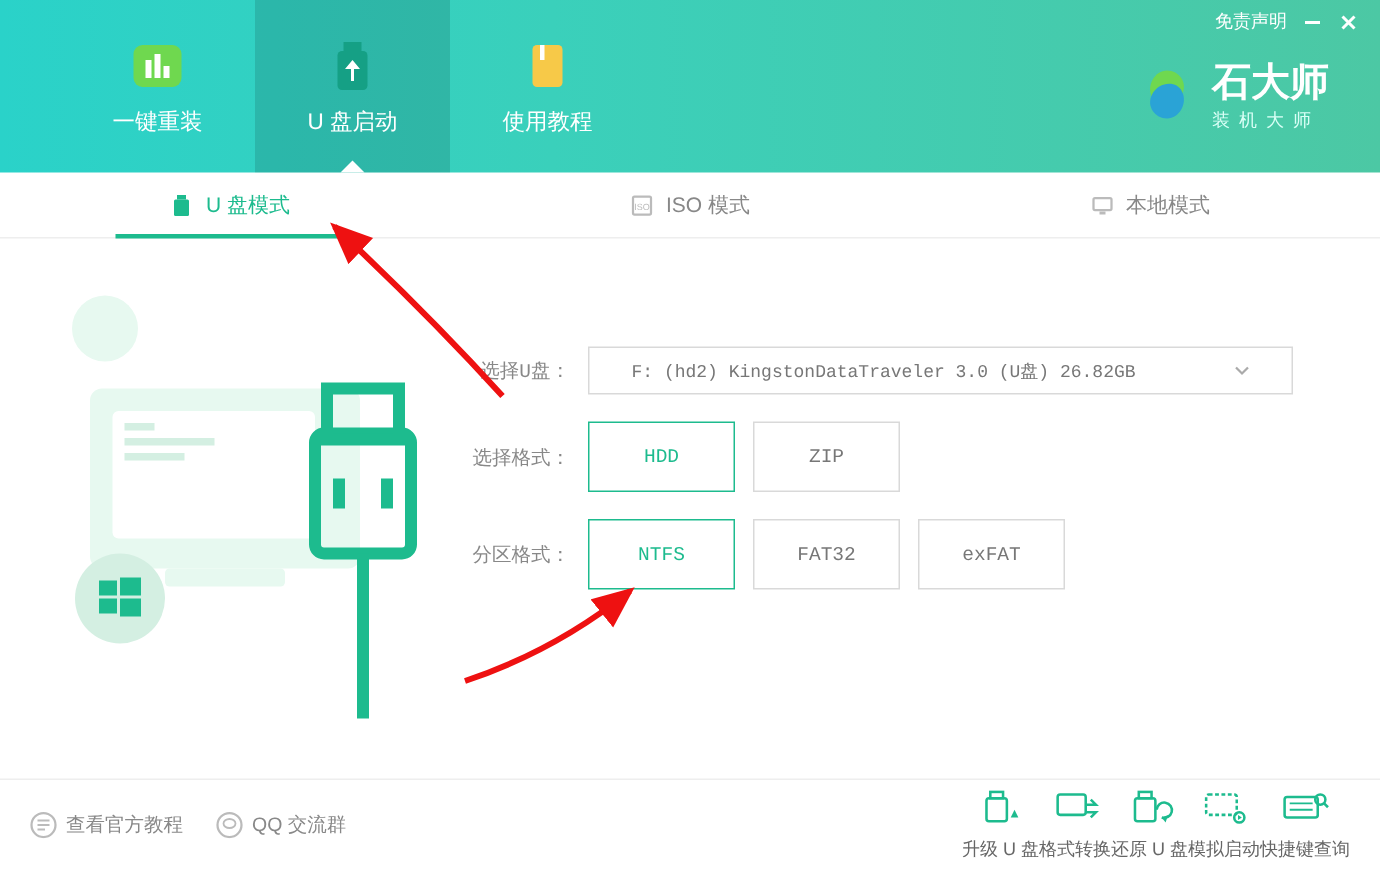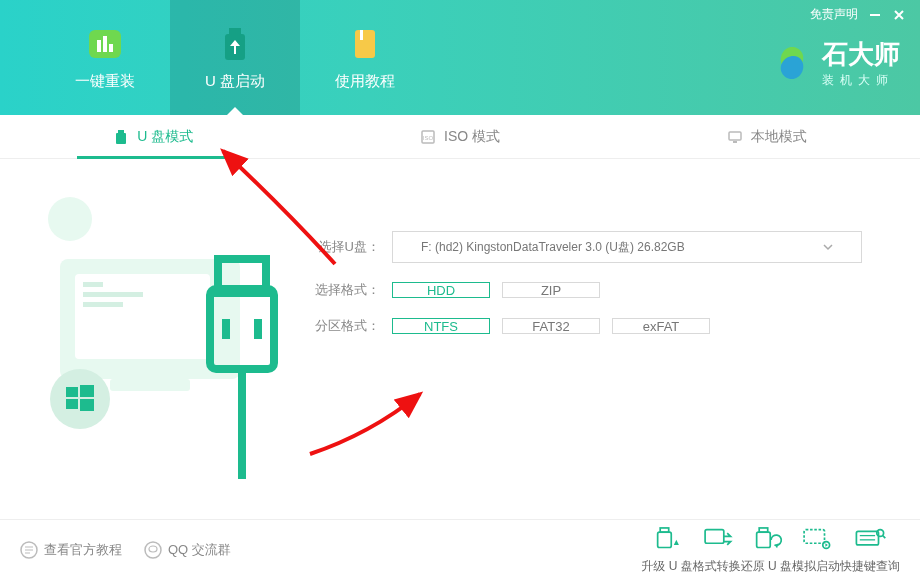--- a/index.html
+++ b/index.html
@@ -23,39 +23,39 @@
     cursor: pointer;
     position: relative;
   }
   .htab.active { background: rgba(0,0,0,0.12); }
   .htab-label { font-size: 15px; margin-top: 8px; color: #fff; }
   .htab-icon { width: 40px; height: 40px; display:flex; align-items:center; justify-content:center; }
   .header-right { margin-left: auto; display:flex; flex-direction:column; align-items:flex-end; padding: 6px 14px 0 0; }
   .win-row { display:flex; align-items:center; gap: 10px; }
   .disclaimer { font-size: 12px; color: #fff; }
   .min-icon, .close-icon { width: 14px; height: 14px; display:inline-flex; align-items:center; justify-content:center; cursor:pointer; color:#fff; }
-  .brand { display:flex; align-items:center; gap: 10px; margin-top: 14px; margin-right: 6px; }
+  .brand { display:flex; align-items:center; gap: 10px; margin-top: 14px; margin-right: 20px; }
   .brand-text { display:flex; flex-direction:column; }
   .brand-title { font-size: 26px; font-weight: bold; color:#fff; }
   .brand-sub { font-size: 12px; letter-spacing: 6px; color: #d9fff6; }
 
   .tabs2 { height: 44px; border-bottom: 1px solid #eee; display:flex; }
   .tab2 { flex:1; display:flex; align-items:center; justify-content:center; gap:8px; font-size: 14px; color:#888; cursor:pointer; position:relative; }
   .tab2.active { color: #1dbb8e; }
   .tab2.active::after { content:""; position:absolute; bottom:-1px; left:25%; width:50%; height:3px; background:#1dbb8e; }
 
-  .main { position:relative; height: 360px; padding: 20px 30px 0 30px; }
+  .main { position:relative; height: 360px; padding: 20px 30px 0 30px; font-family: Liberation Mono, monospace; }
   .illus { position:absolute; left: 20px; top: 30px; width: 280px; height: 300px; }
 
   .form { position:absolute; left: 310px; top: 72px; }
   .row { display:flex; align-items:center; margin-bottom: 18px; }
   .row-label { width: 70px; text-align:right; font-size: 13px; color:#888; margin-right: 12px; }
   .select-box { width: 470px; height: 32px; border:1px solid #d9d9d9; display:flex; align-items:center; padding:0 28px; font-size: 12px; color:#777; justify-content:space-between; cursor:pointer; background:#fff; }
   .opt-group { display:flex; gap: 12px; }
-  .opt { width: 98px; height: 16px; border:1px solid #d9d9d9; display:flex; align-items:center; justify-content:center; font-size: 13px; color:#777; cursor:pointer; }
+  .opt { width: 98px; height: 47px; border:1px solid #d9d9d9; display:flex; align-items:center; justify-content:center; font-size: 13px; color:#777; cursor:pointer; }
   .opt.selected { border-color:#1dbb8e; color:#1dbb8e; }
   .start-btn { width: 130px; height: 40px; background:#1dbb8e; border-radius: 20px; color:#fff; display:flex; align-items:center; justify-content:center; font-size: 15px; cursor:pointer; margin-left: 0px; }
   .tip-row { display:flex; align-items:center; margin-top: 2px; }
   .tip-row .start-btn { margin-left: 20px; }
   .tip { font-size: 12px; color:#aaa; margin-left: 40px; }
   .tip-label { color:#f5a623; }
 
   .arrow { position:absolute; pointer-events:none; }
 
   .footer { height: 60px; border-top: 1px solid #eee; display:flex; align-items:center; padding: 0 20px; }

